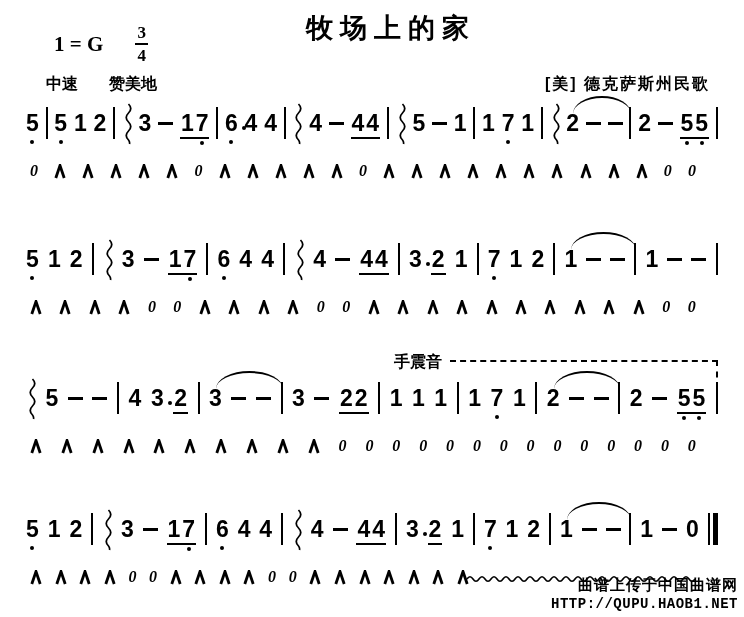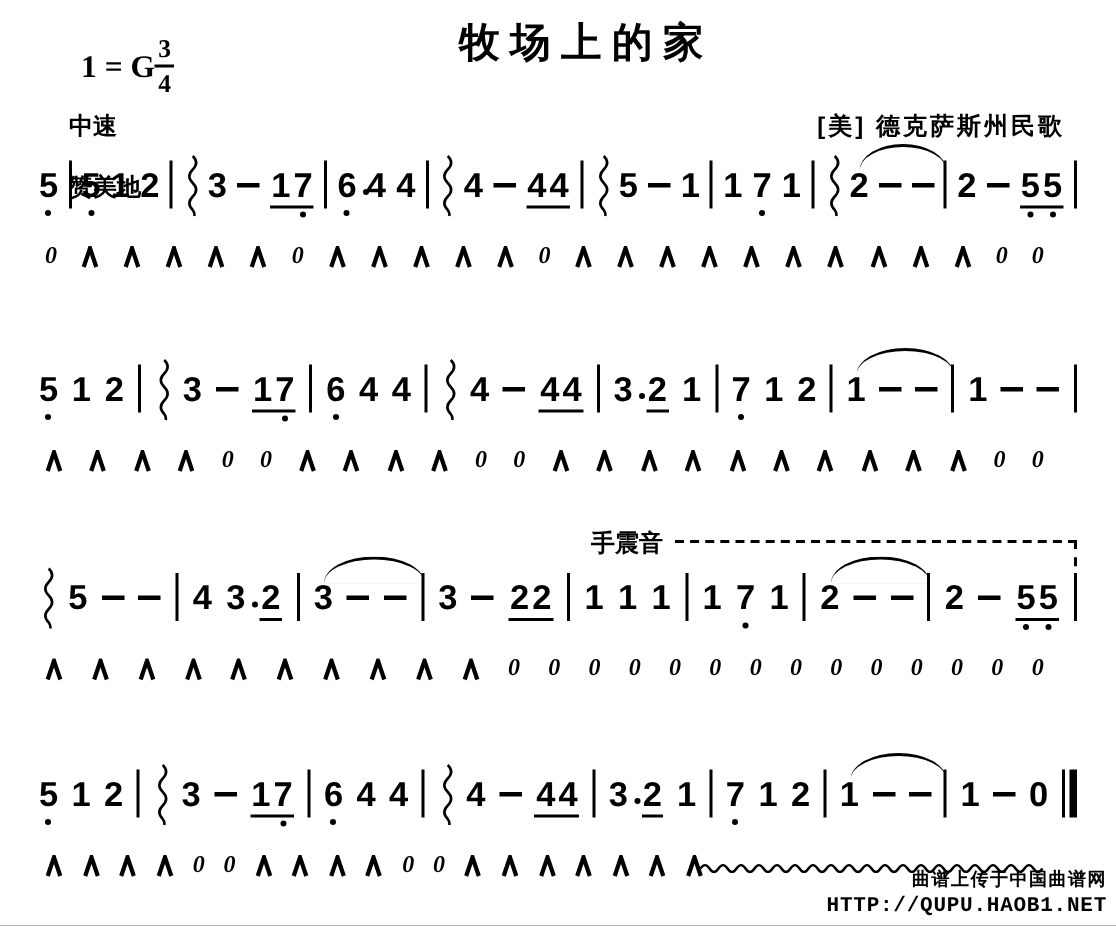--- a/index.html
+++ b/index.html
@@ -1,27 +1,27 @@
 <!DOCTYPE html>
 <html><head>
 <meta charset="utf-8">
 <style>
   html,body{margin:0;padding:0;background:#888;}
   .page{position:relative;width:744px;height:617px;background:#fff;color:#000;overflow:hidden;
         font-family:"Liberation Sans","DejaVu Sans",sans-serif;}
   
   .title{position:absolute;top:10px;left:0;right:0;margin:0;text-align:center;
          font-size:27px;font-weight:bold;letter-spacing:7px;padding-left:38px;}
-  .keysig{position:absolute;left:54px;top:24px;display:flex;align-items:center;gap:0;}
+  .keysig{position:absolute;left:54px;top:24px;display:flex;align-items:center;gap:32px;}
   .keytext{font-family:"Liberation Serif","DejaVu Serif",serif;font-weight:bold;font-size:21px;}
   .frac{display:flex;flex-direction:column;align-items:center;line-height:1;
         font-family:"Liberation Serif","DejaVu Serif",serif;font-weight:bold;font-size:17px;}
   .fbar{display:block;width:13px;height:2px;background:#000;margin:2px 0;}
-  .tempo{position:absolute;left:46px;top:74px;display:flex;gap:20px;
-         font-family:"Liberation Serif","DejaVu Serif",serif;font-weight:bold;font-size:16px;flex-direction:column;}
+  .tempo{position:absolute;left:46px;top:74px;display:flex;gap:31px;
+         font-family:"Liberation Serif","DejaVu Serif",serif;font-weight:bold;font-size:16px;}
   .origin{position:absolute;right:34px;top:74px;font-family:Liberation Sans, sans-serif;
           font-weight:bold;font-size:16px;letter-spacing:2px;}
   
   .mline{position:absolute;left:26px;width:692px;}
   .noterow{position:relative;display:flex;justify-content:space-between;align-items:flex-start;height:36px;}
   .breathrow{display:flex;justify-content:space-between;align-items:center;
              margin-top:16px;height:18px;padding:0 22px 0 4px;}
   .tok{flex:none;position:relative;}
   .n .nv,.gd{display:inline-block;font-size:23px;font-weight:bold;line-height:26px;}
   .n.u{border-bottom:2px solid #000;padding:0 1px 1px;}
@@ -47,21 +47,21 @@
   .bz{font-family:"Liberation Serif","DejaVu Serif",serif;font-style:italic;
       font-weight:bold;font-size:16px;line-height:1;}
   
   .vibrato{position:absolute;left:332px;top:-33px;width:350px;height:36px;margin-left:36px;}
   .vlabel{position:absolute;left:0;top:0;font-family:"Liberation Serif","DejaVu Serif",serif;
           font-weight:bold;font-size:16px;}
   .vbracket{position:absolute;left:56px;top:8px;width:266px;height:27px;
             border-top:2px dashed #000;border-right:2px dashed #000;}
   
   .footer{position:absolute;right:6px;bottom:4px;text-align:right;line-height:1.3;}
-  .f1{font-weight:bold;font-size:12px;letter-spacing:1px;padding-left:43px;}
+  .f1{font-weight:bold;font-size:15px;letter-spacing:1px;padding-left:43px;}
   .f2{font-family:"Liberation Mono","DejaVu Sans Mono",monospace;font-weight:bold;
       font-size:14px;letter-spacing:0.5px;}
 </style>
 </head>
 <body>
 
 <div class="page">
 
   <div class="keysig">
     <span class="keytext">1 = G</span>

